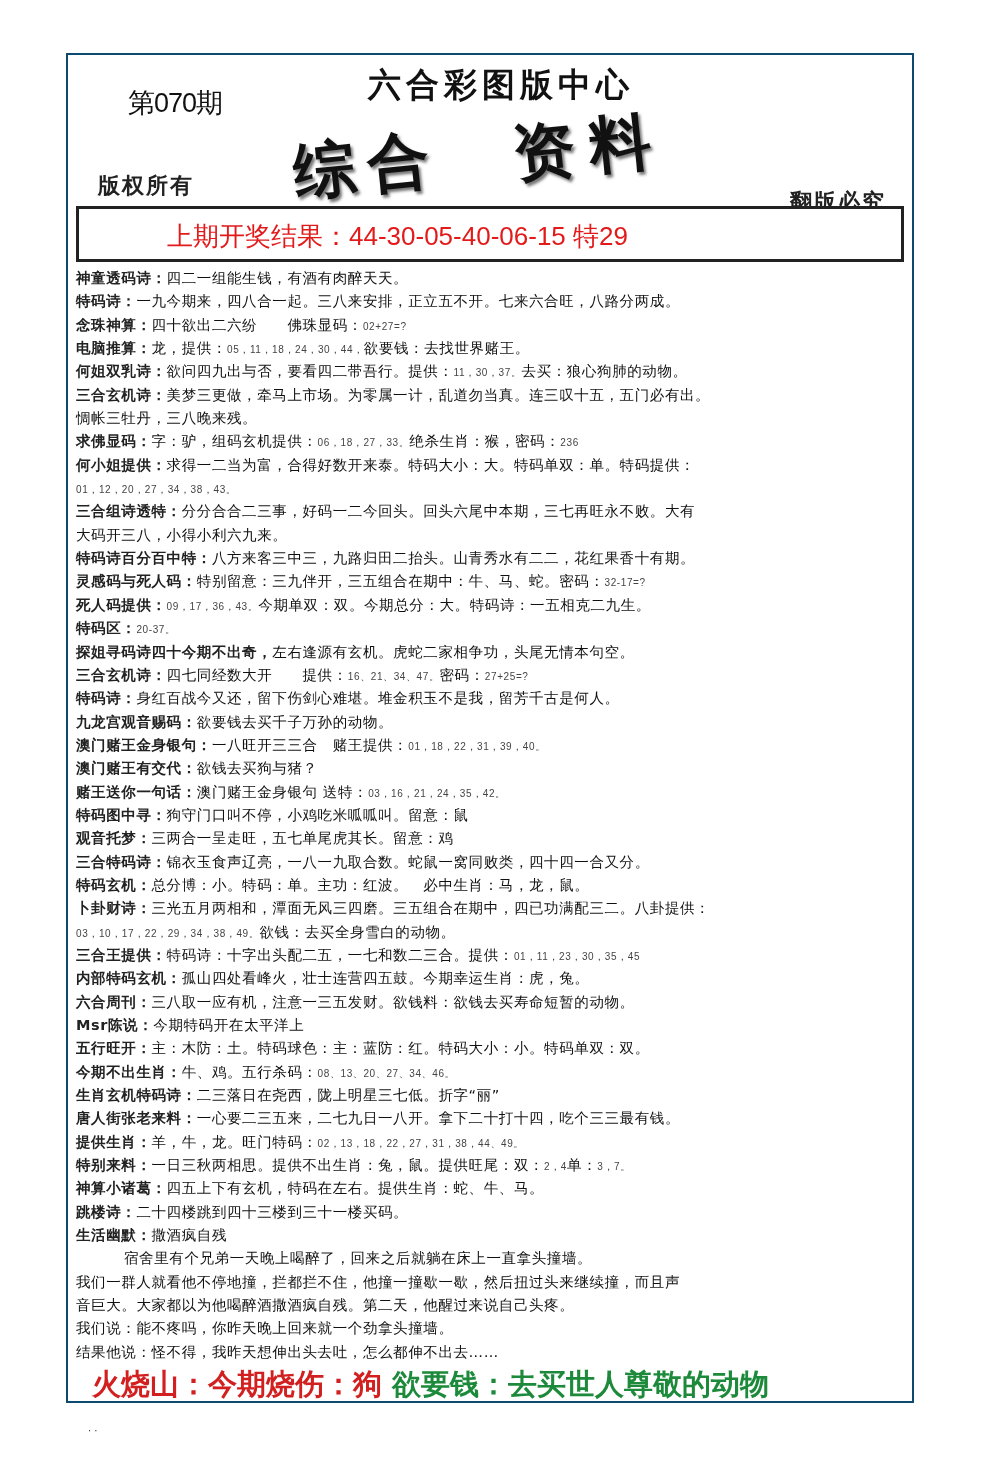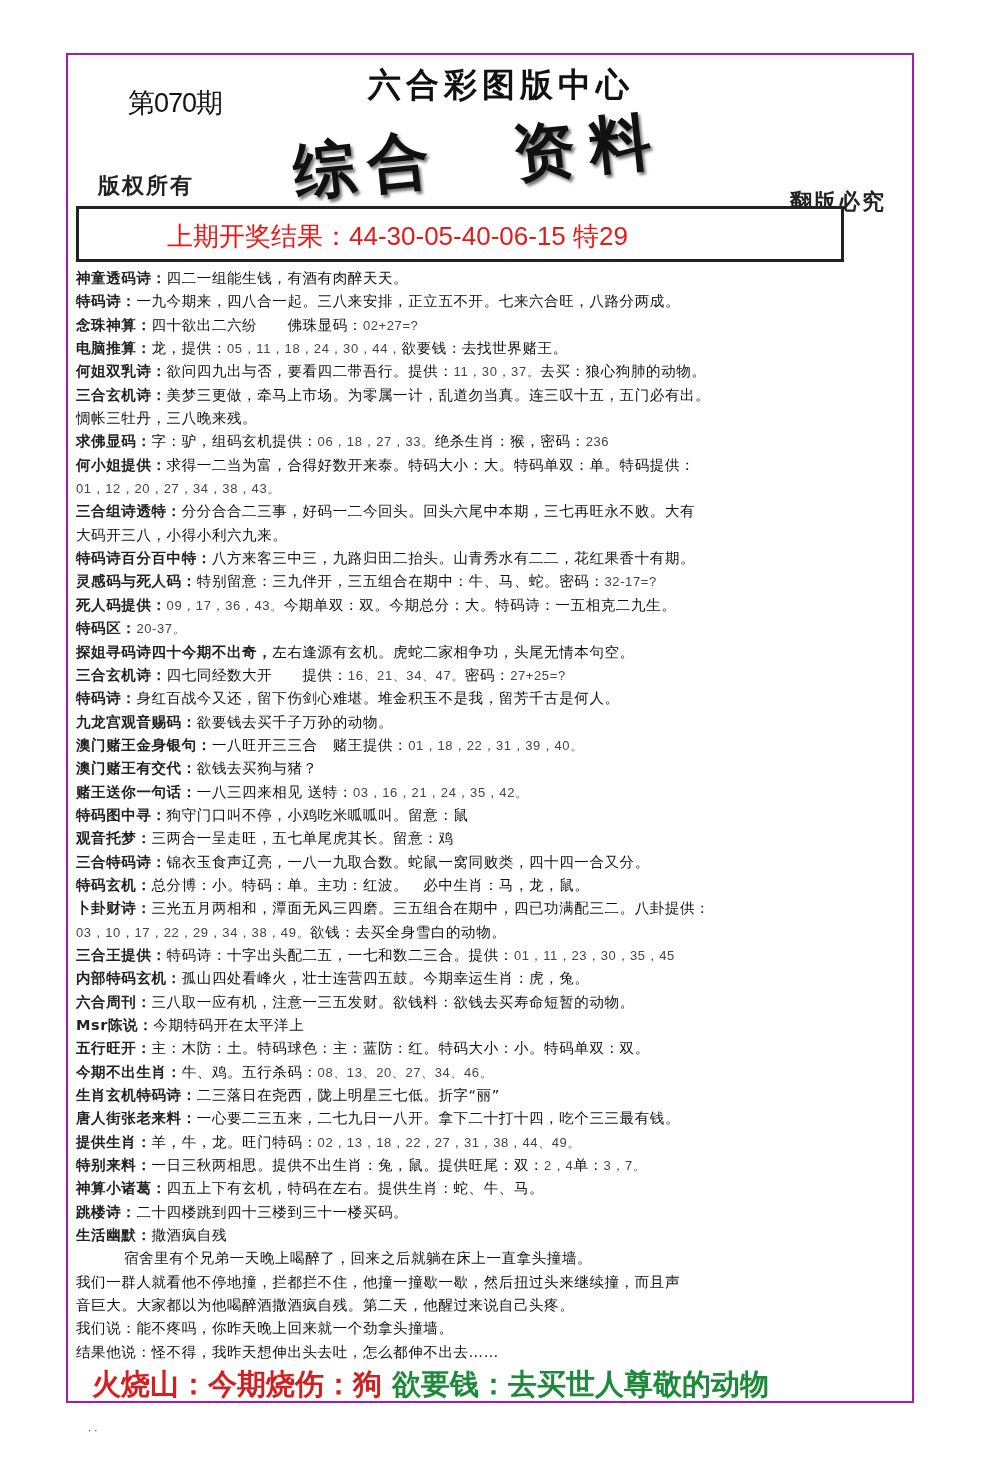--- a/index.html
+++ b/index.html
@@ -14,21 +14,21 @@
       overflow: hidden;
       font-family: "DejaVu Sans", "Liberation Sans", sans-serif;
       color: #111;
     }
     .frame {
       position: absolute;
       left: 66px;
       top: 53px;
       width: 848px;
       height: 1350px;
-      border: 2px solid #a21caf;
+      border: 2px solid #0c4a6e;
       box-sizing: border-box;
       background: #fff;
     }
     .issue {
       position: absolute;
       left: 60px;
       top: 30px;
       font-family: "Liberation Sans", sans-serif;
       font-size: 27px;
       letter-spacing: -1px;
@@ -87,21 +87,21 @@
       font-weight: bold;
       font-size: 22px;
       letter-spacing: 2px;
       color: #222;
       margin-top: 16px;
     }
     .result-box {
       position: absolute;
       left: 8px;
       top: 151px;
-      width: 768px;
+      width: 828px;
       height: 56px;
       border: 3px solid #222;
       box-sizing: border-box;
       background: #fff;
     }
     .result-text {
       position: absolute;
       left: 88px;
       top: 10px;
       font-family: "Liberation Sans", sans-serif;
@@ -130,21 +130,21 @@
       color: #222;
     }
     .line .body {
       font-weight: normal;
       color: #111;
     }
     .line .num {
       font-family: "Liberation Sans", sans-serif;
       font-weight: normal;
       color: #444;
-      font-size: 13px;
+      font-size: 10px;
     }
     .line.indent {
       padding-left: 48px;
     }
     .footer-banner {
       position: absolute;
       left: 24px;
       top: 1310px;
       white-space: nowrap;
       font-family: "DejaVu Serif", serif;
@@ -194,21 +194,21 @@
       <div class="line"><span class="label">特码诗百分百中特：</span><span class="body">八方来客三中三，九路归田二抬头。山青秀水有二二，花红果香十有期。</span></div>
       <div class="line"><span class="label">灵感码与死人码：</span><span class="body">特别留意：三九伴开，三五组合在期中：牛、马、蛇。密码：</span><span class="num">32-17=?</span></div>
       <div class="line"><span class="label">死人码提供：</span><span class="num">09，17，36，43。</span><span class="body">今期单双：双。今期总分：大。特码诗：一五相克二九生。</span></div>
       <div class="line"><span class="label">特码区：</span><span class="num">20-37。</span></div>
       <div class="line"><span class="label">探姐寻码诗四十今期不出奇，</span><span class="body">左右逢源有玄机。虎蛇二家相争功，头尾无情本句空。</span></div>
       <div class="line"><span class="label">三合玄机诗：</span><span class="body">四七同经数大开　　提供：</span><span class="num">16、21、34、47。</span><span class="body">密码：</span><span class="num">27+25=?</span></div>
       <div class="line"><span class="label">特码诗：</span><span class="body">身红百战今又还，留下伤剑心难堪。堆金积玉不是我，留芳千古是何人。</span></div>
       <div class="line"><span class="label">九龙宫观音赐码：</span><span class="body">欲要钱去买千子万孙的动物。</span></div>
       <div class="line"><span class="label">澳门赌王金身银句：</span><span class="body">一八旺开三三合　赌王提供：</span><span class="num">01，18，22，31，39，40。</span></div>
       <div class="line"><span class="label">澳门赌王有交代：</span><span class="body">欲钱去买狗与猪？</span></div>
-      <div class="line"><span class="label">赌王送你一句话：</span><span class="body">一八三四来相见 送特：</span><span class="num">03，16，21，24，35，42。</span></div>
+      <div class="line"><span class="label">赌王送你一句话：</span><span class="body">澳门赌王金身银句 送特：</span><span class="num">03，16，21，24，35，42。</span></div>
       <div class="line"><span class="label">特码图中寻：</span><span class="body">狗守门口叫不停，小鸡吃米呱呱叫。留意：鼠</span></div>
       <div class="line"><span class="label">观音托梦：</span><span class="body">三两合一呈走旺，五七单尾虎其长。留意：鸡</span></div>
       <div class="line"><span class="label">三合特码诗：</span><span class="body">锦衣玉食声辽亮，一八一九取合数。蛇鼠一窝同败类，四十四一合又分。</span></div>
       <div class="line"><span class="label">特码玄机：</span><span class="body">总分博：小。特码：单。主功：红波。　必中生肖：马，龙，鼠。</span></div>
       <div class="line"><span class="label">卜卦财诗：</span><span class="body">三光五月两相和，潭面无风三四磨。三五组合在期中，四已功满配三二。八卦提供：</span></div>
       <div class="line"><span class="num">03，10，17，22，29，34，38，49。</span><span class="body">欲钱：去买全身雪白的动物。</span></div>
       <div class="line"><span class="label">三合王提供：</span><span class="body">特码诗：十字出头配二五，一七和数二三合。提供：</span><span class="num">01，11，23，30，35，45</span></div>
       <div class="line"><span class="label">内部特码玄机：</span><span class="body">孤山四处看峰火，壮士连营四五鼓。今期幸运生肖：虎，兔。</span></div>
       <div class="line"><span class="label">六合周刊：</span><span class="body">三八取一应有机，注意一三五发财。欲钱料：欲钱去买寿命短暂的动物。</span></div>
       <div class="line"><span class="label">Msr陈说：</span><span class="body">今期特码开在太平洋上</span></div>

